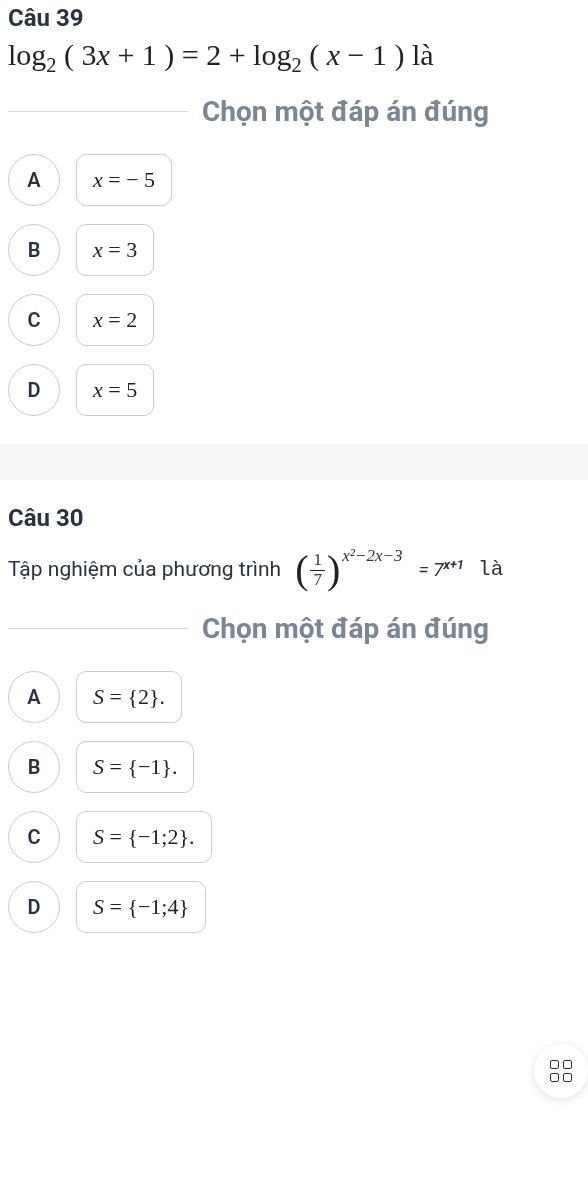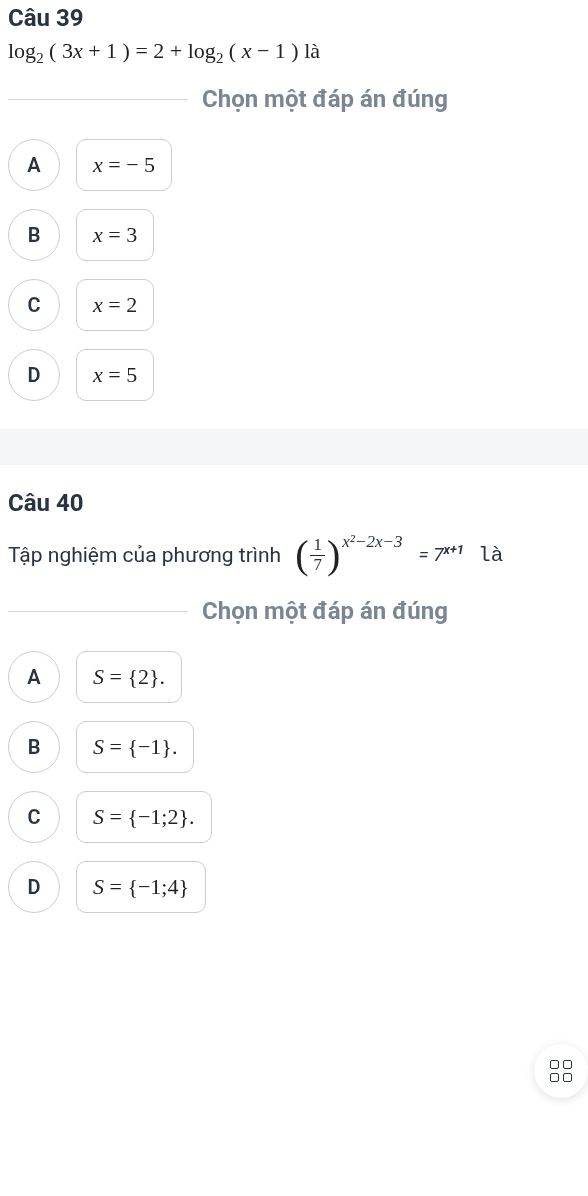--- a/index.html
+++ b/index.html
@@ -18,40 +18,40 @@
     color: #2a3342;
     margin-bottom: 6px;
   }
   .q-text {
     font-size: 21px;
     color: #2a3342;
     line-height: 1.5;
     margin-bottom: 6px;
   }
   .q-equation {
-    font-size: 22px;
+    font-size: 30px;
     font-family: "Times New Roman", Georgia, serif;
     color: #222;
     margin-bottom: 18px;
   }
   .sub { font-size: 0.68em; vertical-align: sub; }
   .instruction-row {
     display: flex;
     align-items: center;
     margin-bottom: 26px;
     gap: 14px;
   }
   .inst-line {
     flex: 0 0 auto;
     width: 180px;
     height: 1px;
     background: #d6dae0;
   }
   .instruction {
-    font-size: 24px;
+    font-size: 28px;
     font-weight: 700;
     color: #7a8696;
     white-space: nowrap;
   }
   .options {
     display: flex;
     flex-direction: column;
     gap: 18px;
   }
   .option-row {
@@ -166,21 +166,21 @@
     <div class="option-row">
       <div class="opt-circle">D</div>
       <div class="opt-box"><span class="italic">x</span>&nbsp;= 5</div>
     </div>
   </div>
 </div>
 
 <div class="gap"></div>
 
 <div class="question-block q40" style="padding-top:24px;">
-  <div class="q-title">Câu 40</div>
+  <div class="q-title">Câu 30</div>
   <div class="q-text" style="display:flex;align-items:center;flex-wrap:wrap;gap:14px;">
     <span>Tập nghiệm của phương trình </span>
     <span class="eq-inline">
       <span class="frac-paren-row">
         <span class="big-paren">(</span>
         <span class="frac">
           <span class="num">1</span>
           <span class="den">7</span>
         </span>
         <span class="big-paren">)</span>

